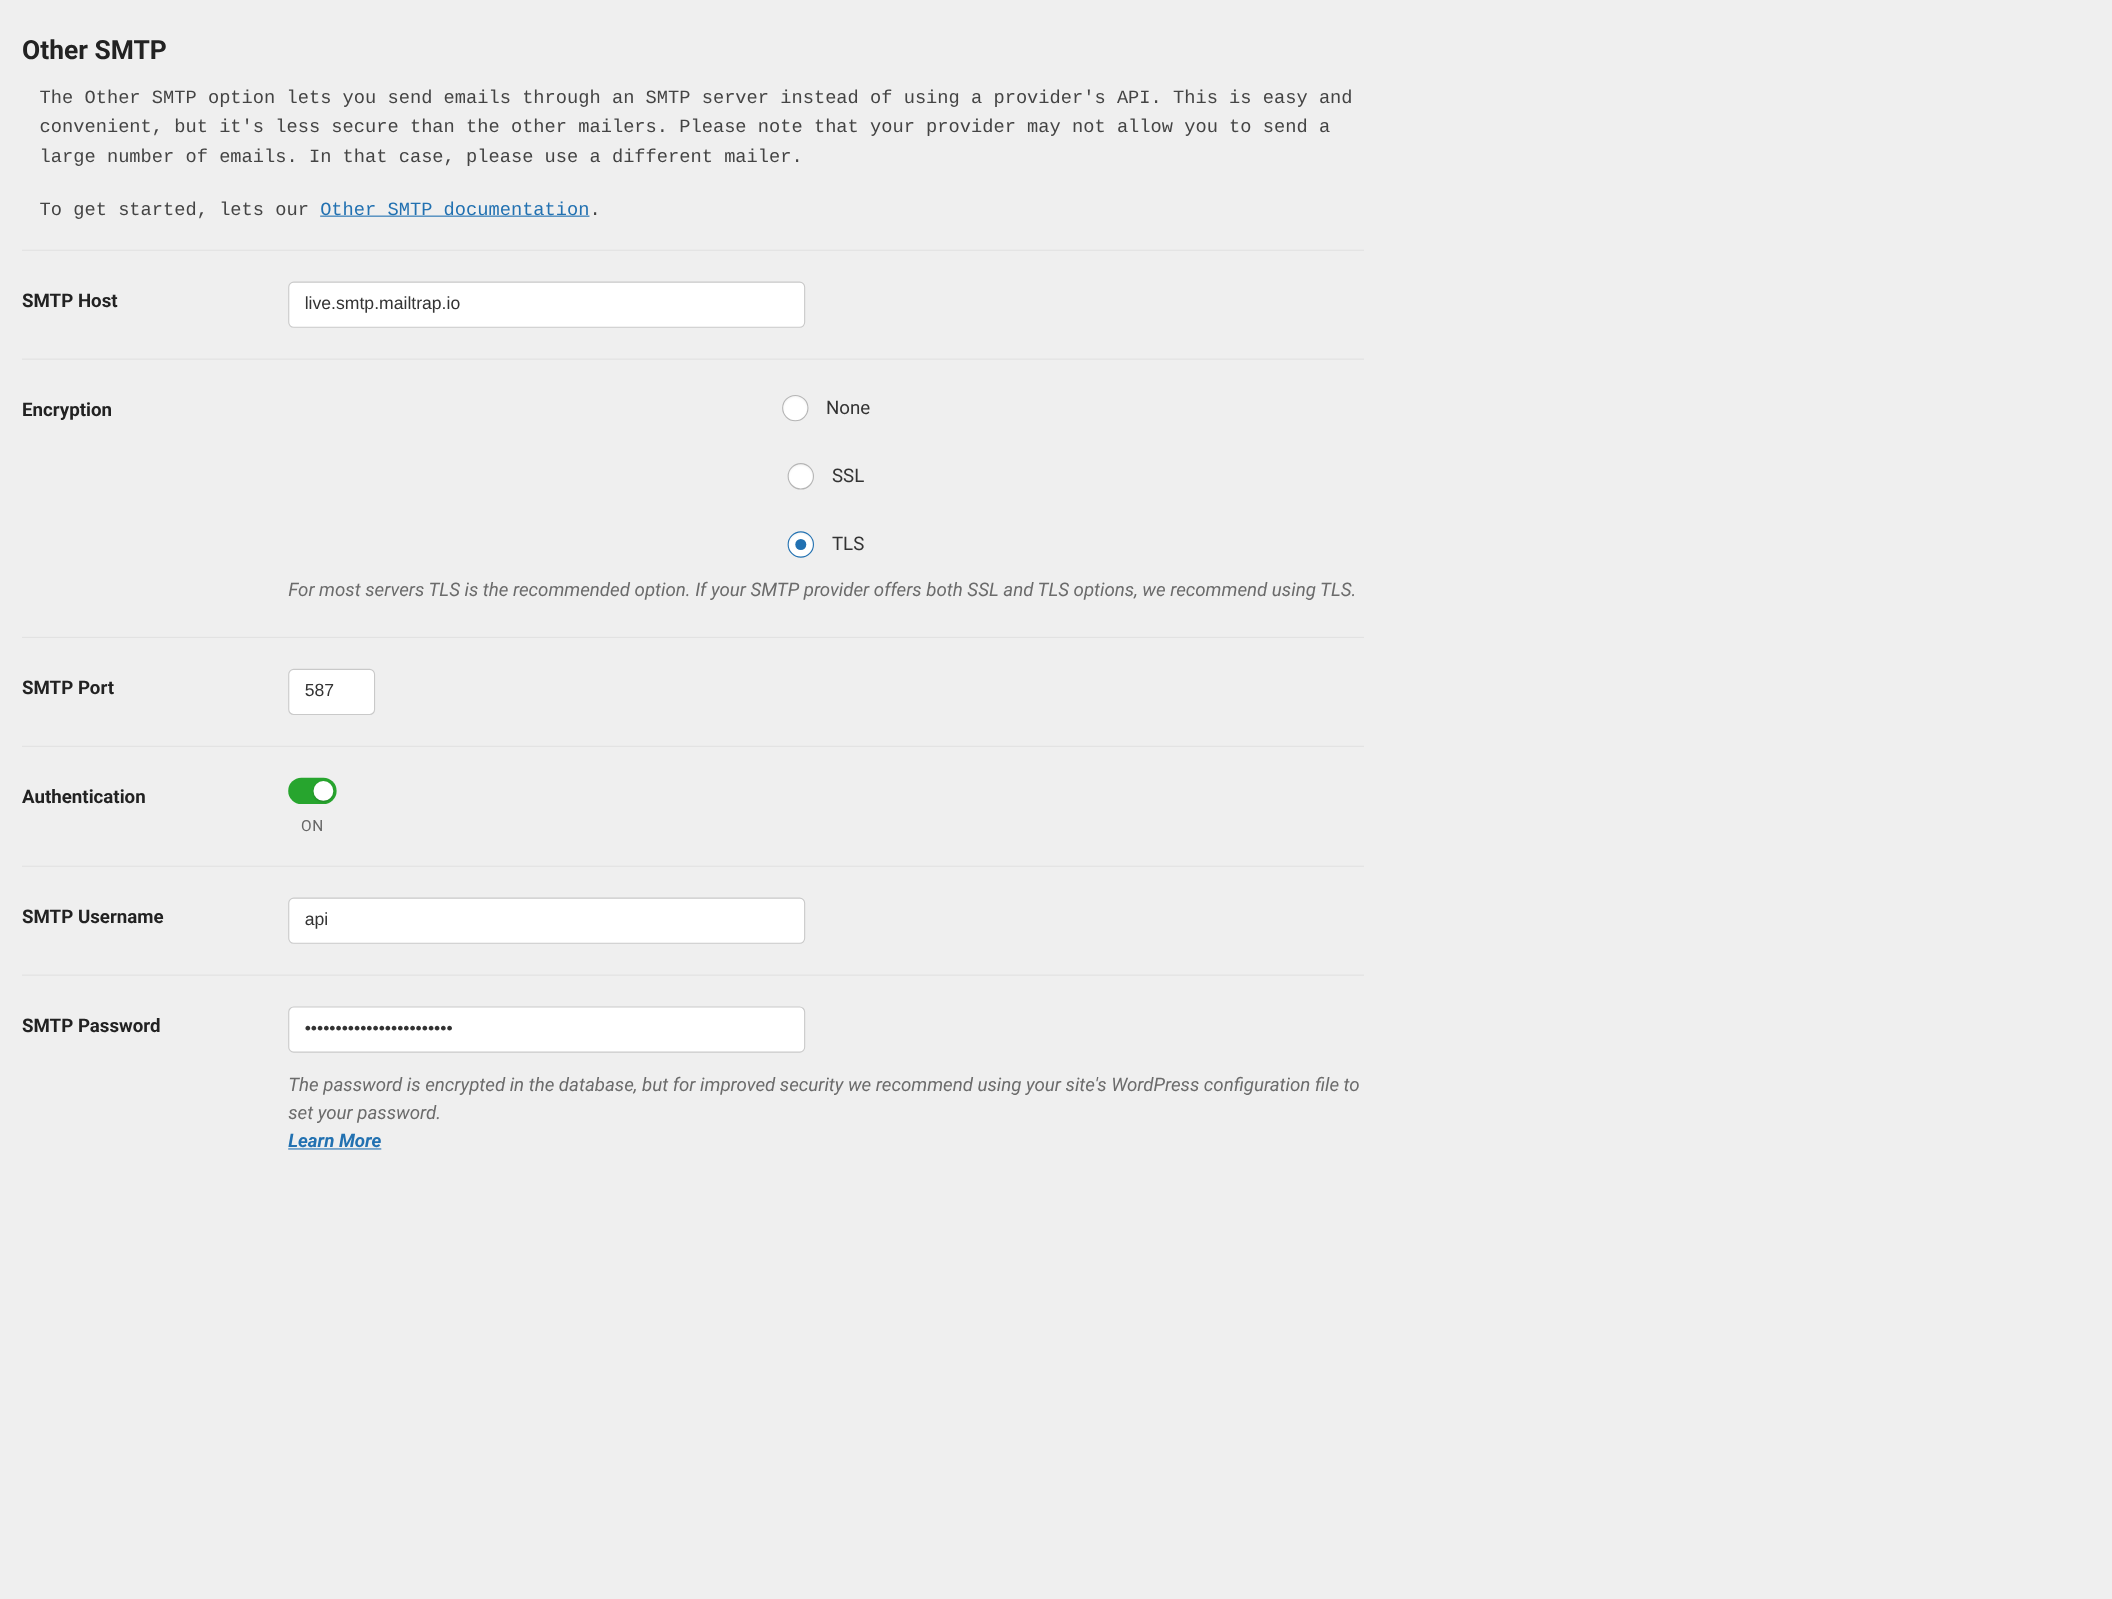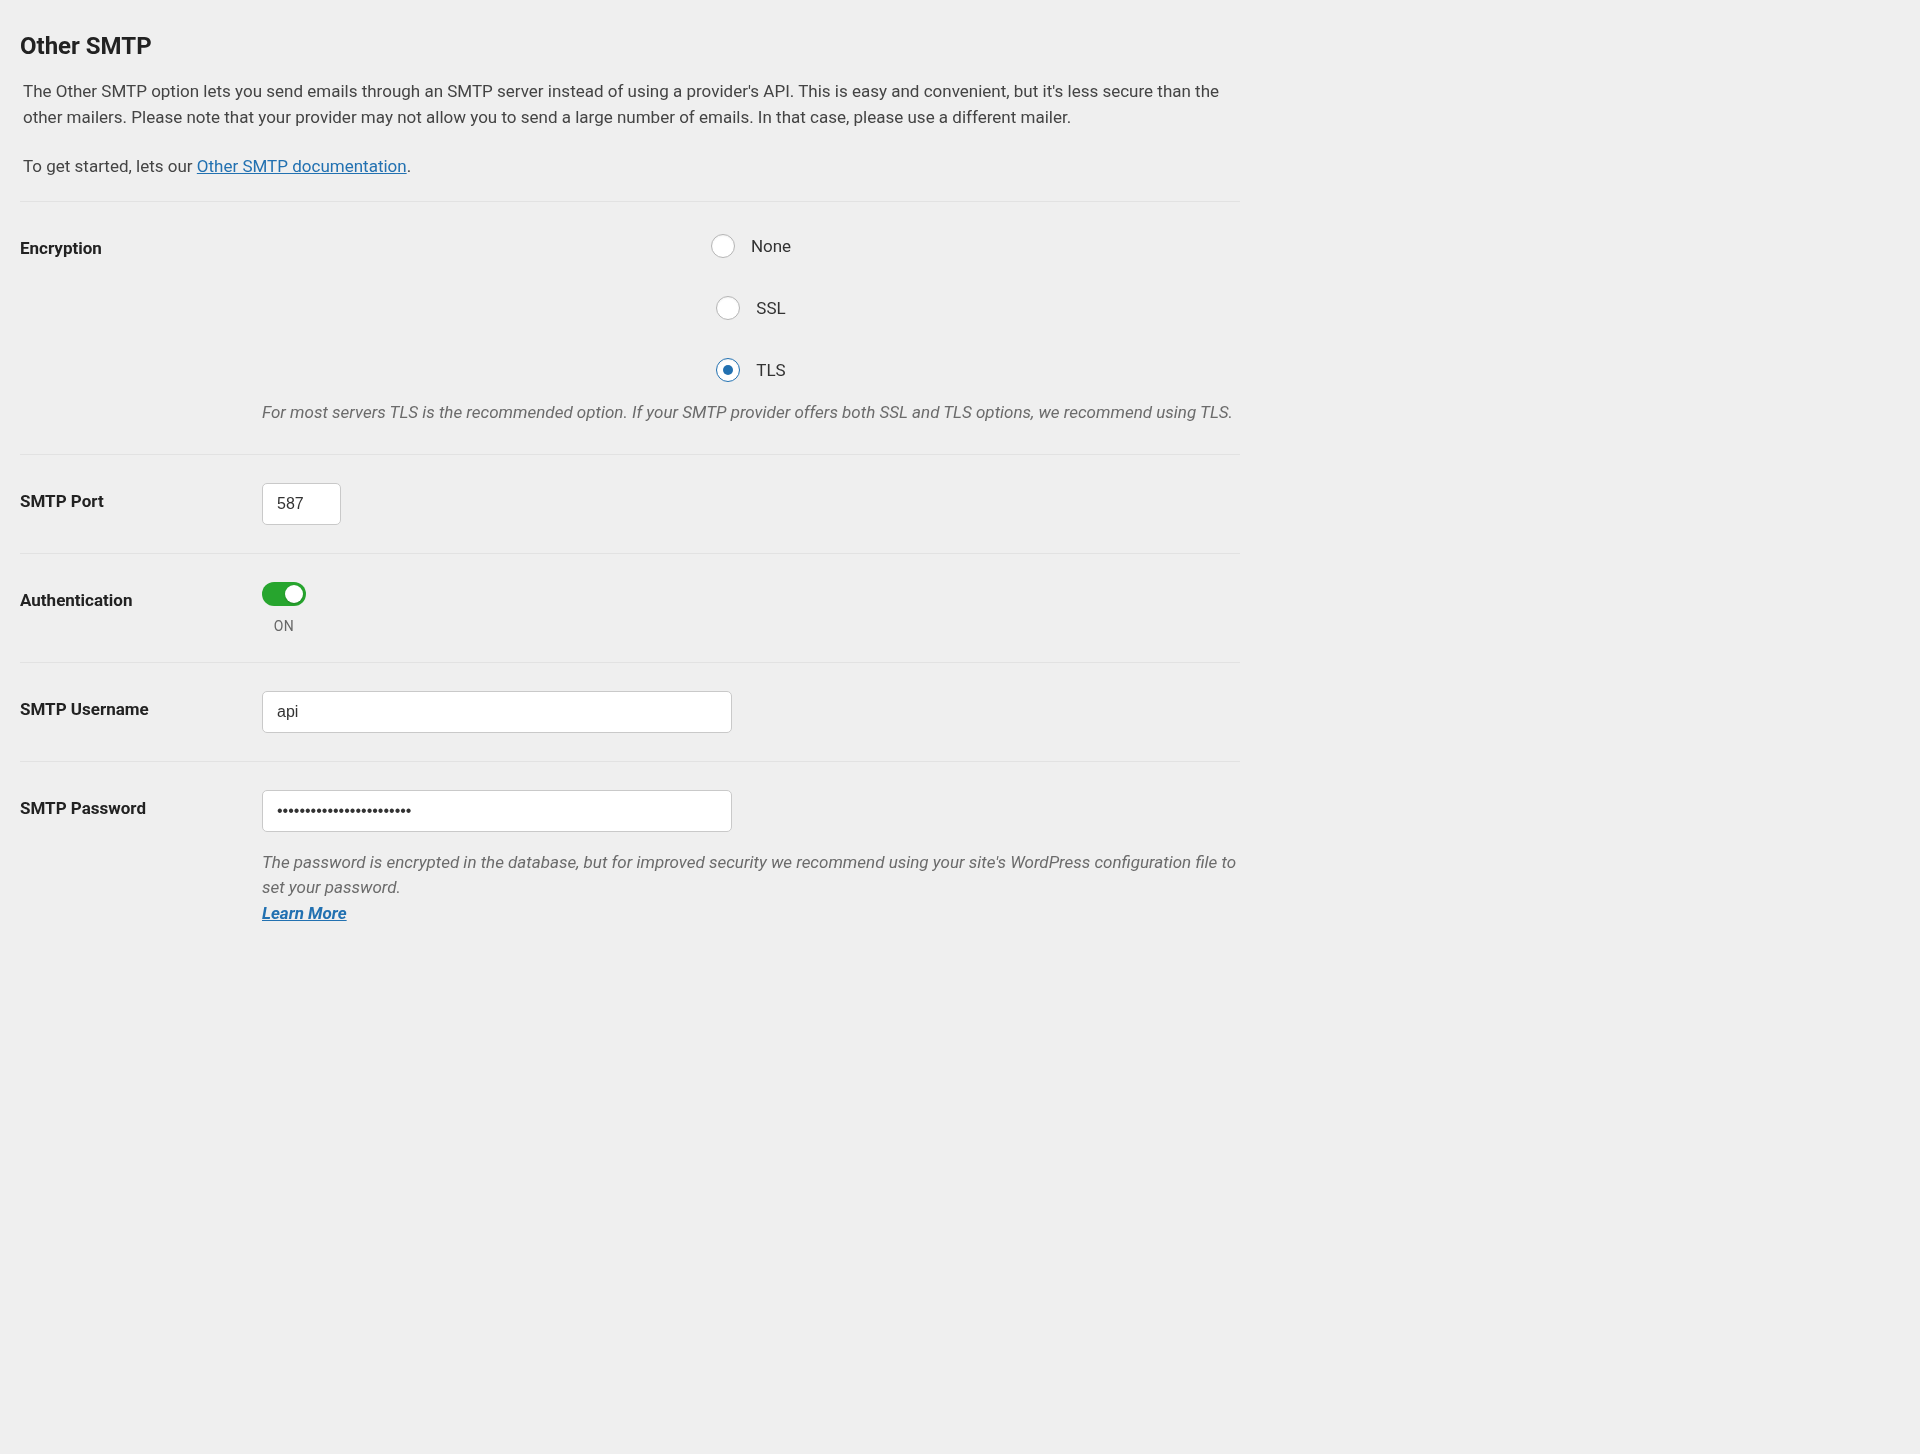--- a/index.html
+++ b/index.html
@@ -19,21 +19,21 @@
     font-weight: 700;
     margin: 6px 0 18px 0;
     color: #222;
   }
   .intro {
     font-size: 17px;
     line-height: 1.55;
     color: #444;
     margin-bottom: 20px;
   }
-  .intro p { margin: 0 0 22px 3px; }
+  .intro p { margin: 0 0 22px 16px; font-family: Liberation Mono, monospace; }
   a.link {
     color: #2271b1;
     text-decoration: underline;
   }
 
   .form-row {
     display: flex;
     align-items: flex-start;
     border-top: 1px solid #e2e2e2;
     padding: 28px 0;
@@ -154,20 +154,26 @@
 
   <h2 class="section-title">Other SMTP</h2>
 
   <div class="intro">
     <p>The Other SMTP option lets you send emails through an SMTP server instead of using a provider's API. This is easy and convenient, but it's less secure than the other mailers. Please note that your provider may not allow you to send a large number of emails. In that case, please use a different mailer.</p>
     <p>
       <span>To get started, lets our </span><a href="#" class="link">Other SMTP documentation</a><span>.</span>
     </p>
   </div>
 
+  <div class="form-row">
+    <div class="label-col"><label>SMTP Host</label></div>
+    <div class="control-col">
+      <input type="text" class="text-input" value="live.smtp.mailtrap.io" style="">
+    </div>
+  </div>
 
   <div class="form-row">
     <div class="label-col"><label>Encryption</label></div>
     <div class="control-col">
       <div class="radio-group">
         <label class="radio-item">
           <input type="radio" name="encryption" class="radio-native" style="">
           <span class="radio-visual"></span>
           <span>None</span>
         </label>

